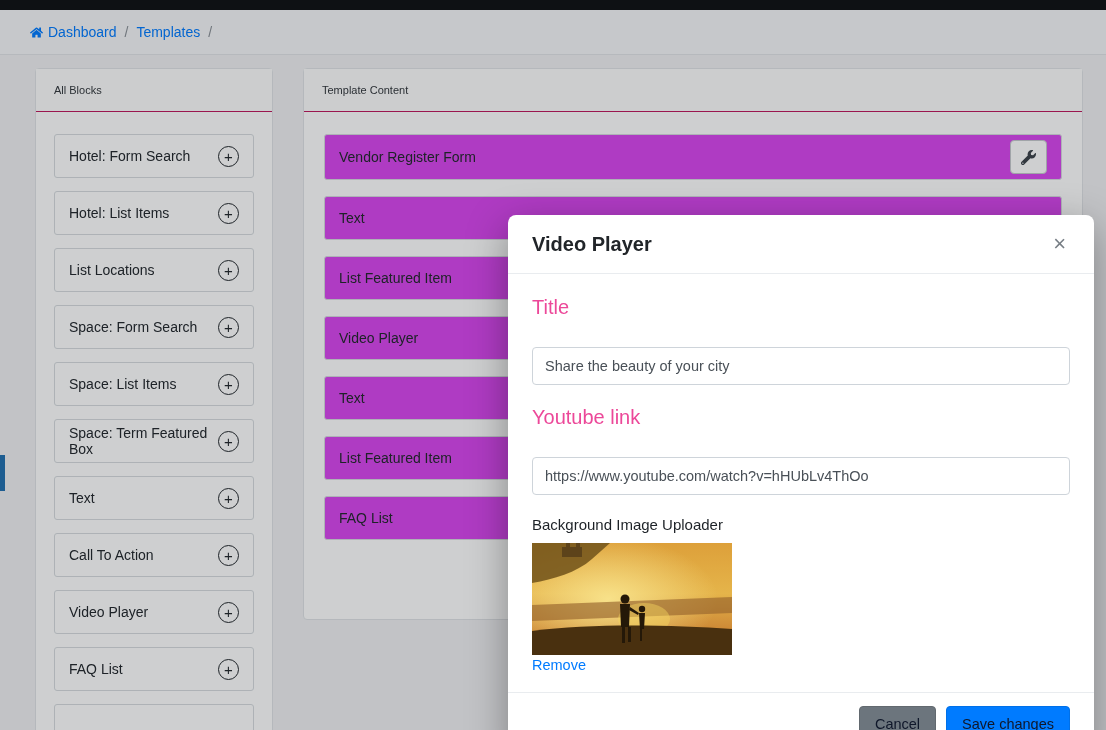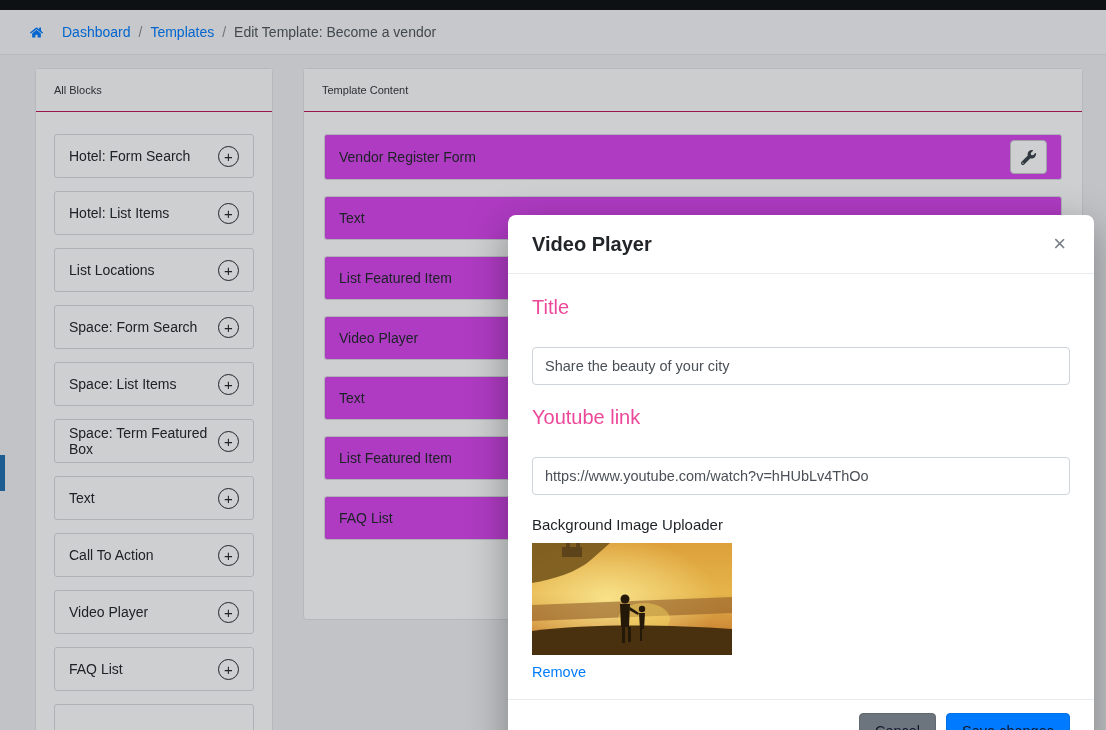--- a/index.html
+++ b/index.html
@@ -25,21 +25,21 @@
 
   
   .breadcrumb-bar {
     position: absolute; top: 10px; left: 0; right: 0; height: 45px;
     background: #f6f7f9;
     border-bottom: 1px solid #e1e4e8;
     display: flex; align-items: center;
     padding-left: 30px;
     font-size: 14px;
   }
-  .crumb-link { color: #007bff; text-decoration: none; cursor: pointer; display: inline-flex; align-items: center; gap: 19px; }
+  .crumb-link { color: #007bff; text-decoration: none; cursor: pointer; display: inline-flex; align-items: center; gap: 5px; }
   .crumb-sep { color: #8a9097; margin: 0 8px; }
   .crumb-current { color: #50575e; }
   .home-icon svg { display: block; }
 
   
   .card {
     position: absolute;
     background: #ffffff;
     border: 1px solid #e0e3e7;
     border-radius: 4px;
@@ -135,21 +135,21 @@
     font-family: "Liberation Sans", sans-serif;
     background: #fff;
     margin-top: 20px;
   }
   .uploader-label { font-size: 15px; color: #1d2227; margin-bottom: 10px; display: block; }
   .image-preview {
     width: 200px; height: 112px; display: block;
     cursor: pointer; border: none;
   }
   .remove-link {
-    display: inline-block; margin-top: 9px;
+    display: inline-block; margin-top: 2px;
     color: #007bff; font-size: 14.5px; text-decoration: none; cursor: pointer;
   }
   .modal-footer {
     display: flex; justify-content: flex-end; gap: 10px;
     padding: 13px 24px;
     border-top: 1px solid #e9ecef;
   }
   .btn {
     border: 1px solid transparent; border-radius: 4px;
     padding: 9px 15px; font-size: 14.5px; color: #0f172a; cursor: pointer;
@@ -170,21 +170,20 @@
       <span class="home-icon">
         <svg viewBox="0 0 576 512" width="13" height="13" fill="#007bff">
             <path d="M280.37 148.26L96 300.11V464a16 16 0 0 0 16 16l112.06-.29a16 16 0 0 0 15.92-16V368a16 16 0 0 1 16-16h64a16 16 0 0 1 16 16v95.64a16 16 0 0 0 16 16.05L464 480a16 16 0 0 0 16-16V300L295.67 148.26a12.19 12.19 0 0 0-15.3 0zM571.6 251.47L488 182.56V44.05a12 12 0 0 0-12-12h-56a12 12 0 0 0-12 12v72.61L318.47 43a48 48 0 0 0-61 0L4.34 251.47a12 12 0 0 0-1.6 16.9l25.5 31A12 12 0 0 0 45.15 301l235.22-193.74a12.19 12.19 0 0 1 15.3 0L530.9 301a12 12 0 0 0 16.9-1.6l25.5-31a12 12 0 0 0-1.7-16.93z"></path>
           </svg>
       </span>
       <span>Dashboard</span>
     </a>
     <span class="crumb-sep">/</span>
     <a class="crumb-link">Templates</a>
     <span class="crumb-sep">/</span>
-    <span class="crumb-current">Edit Template: Become a vendor</span>
   </div>
 
   <div class="sidebar-edge"></div>
 
   <div class="card all-blocks">
     <div class="card-header">All Blocks</div>
     <div class="card-body">
       <div class="block-item">
         <span>Hotel: Form Search</span>
         <span class="plus-icon">+</span>

